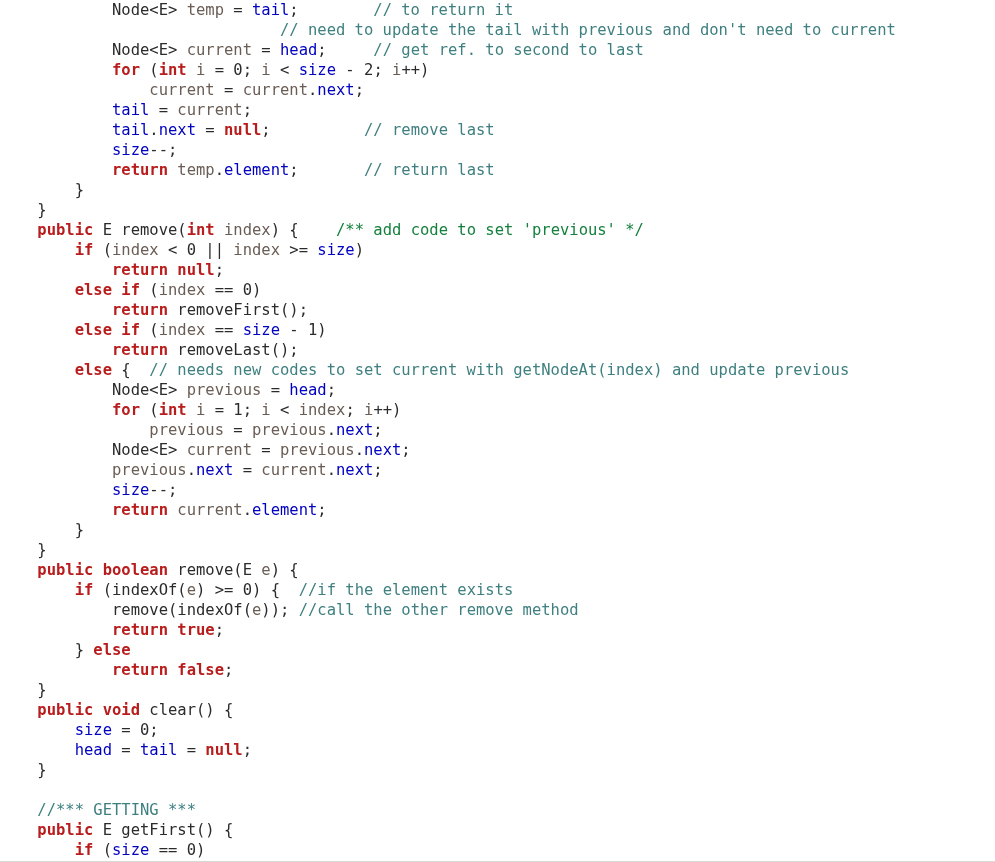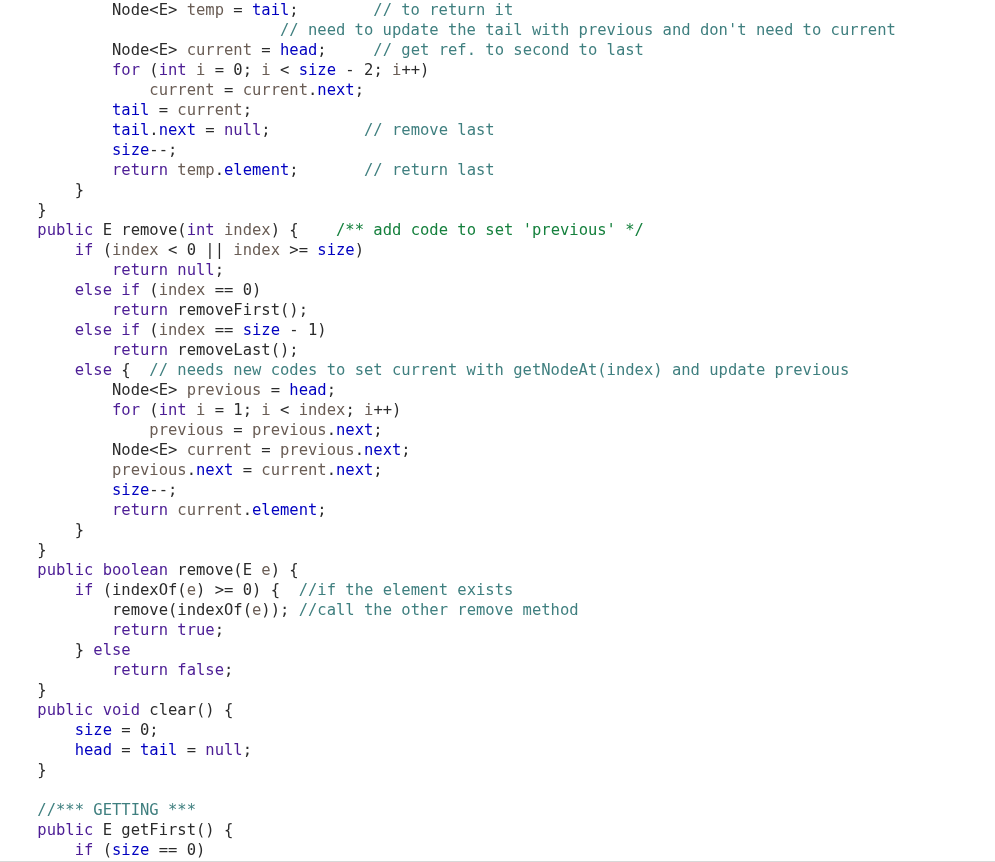--- a/index.html
+++ b/index.html
@@ -40,21 +40,21 @@
   }
 
   .ln {
     display: block;
     height: 20px;
     line-height: 20px;
     white-space: pre;
   }
 
   
-  .kw      { color: #4c1d95; font-weight: normal; }   
+  .kw      { color: #b91c1c; font-weight: bold; }   
   .fld     { color: #0000c0; }                      
   .plain   { color: #2b2b2b; }                      
   .lvar    { color: #6a5d55; }                      
   .num     { color: #2b2b2b; }                      
   .cmt     { color: #3f7f7f; }                      
   .jdoc    { color: #15803d; }                       */
 
   
   .spell {
     text-decoration: underline wavy #e8682a;

